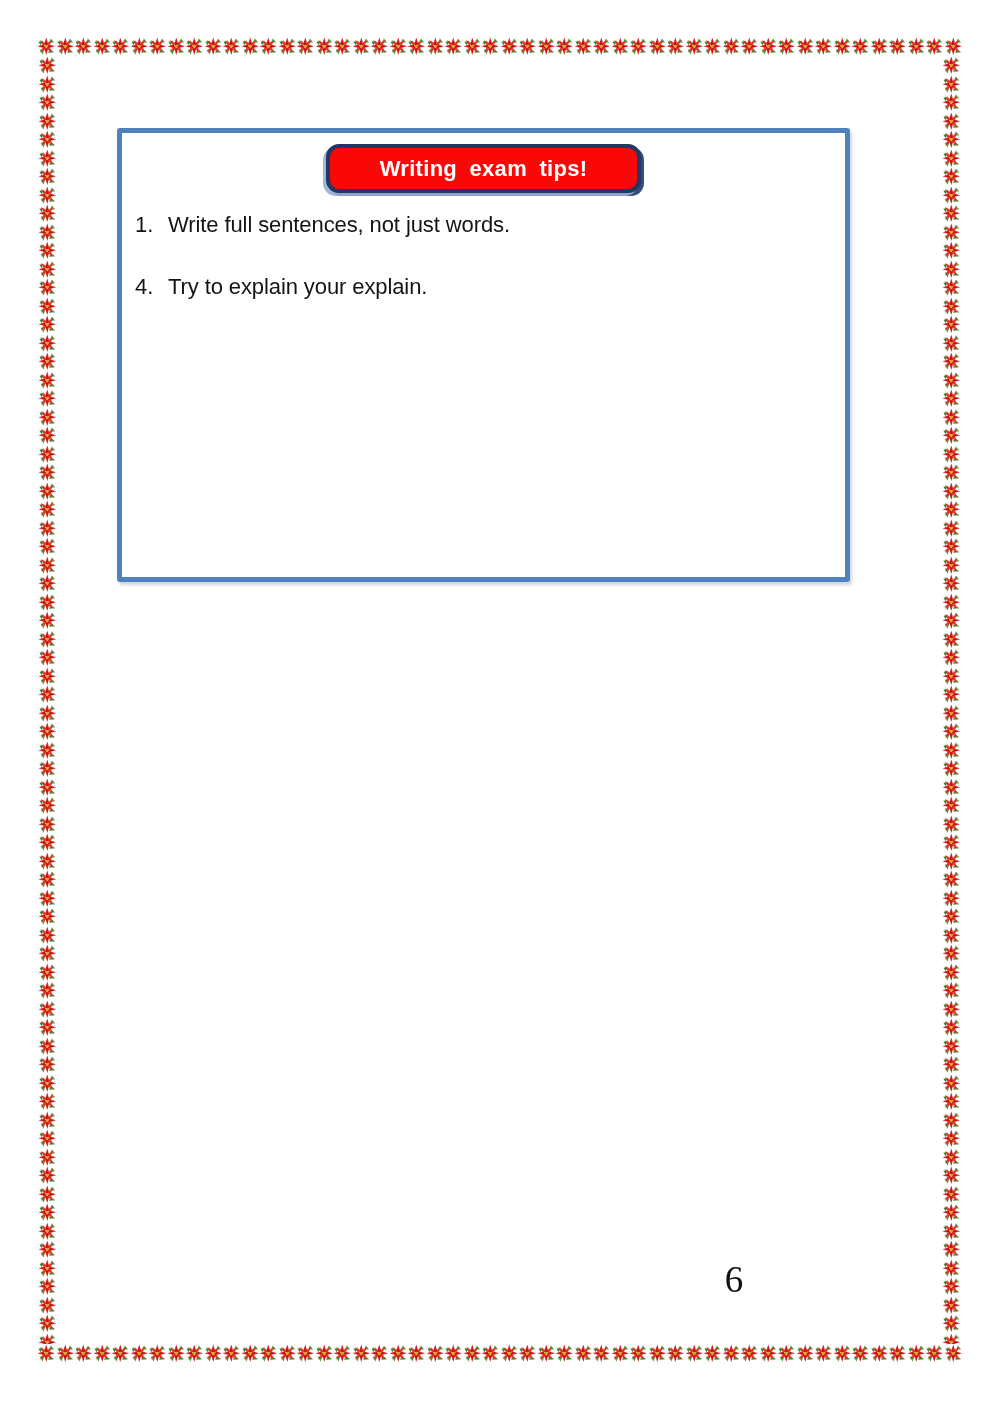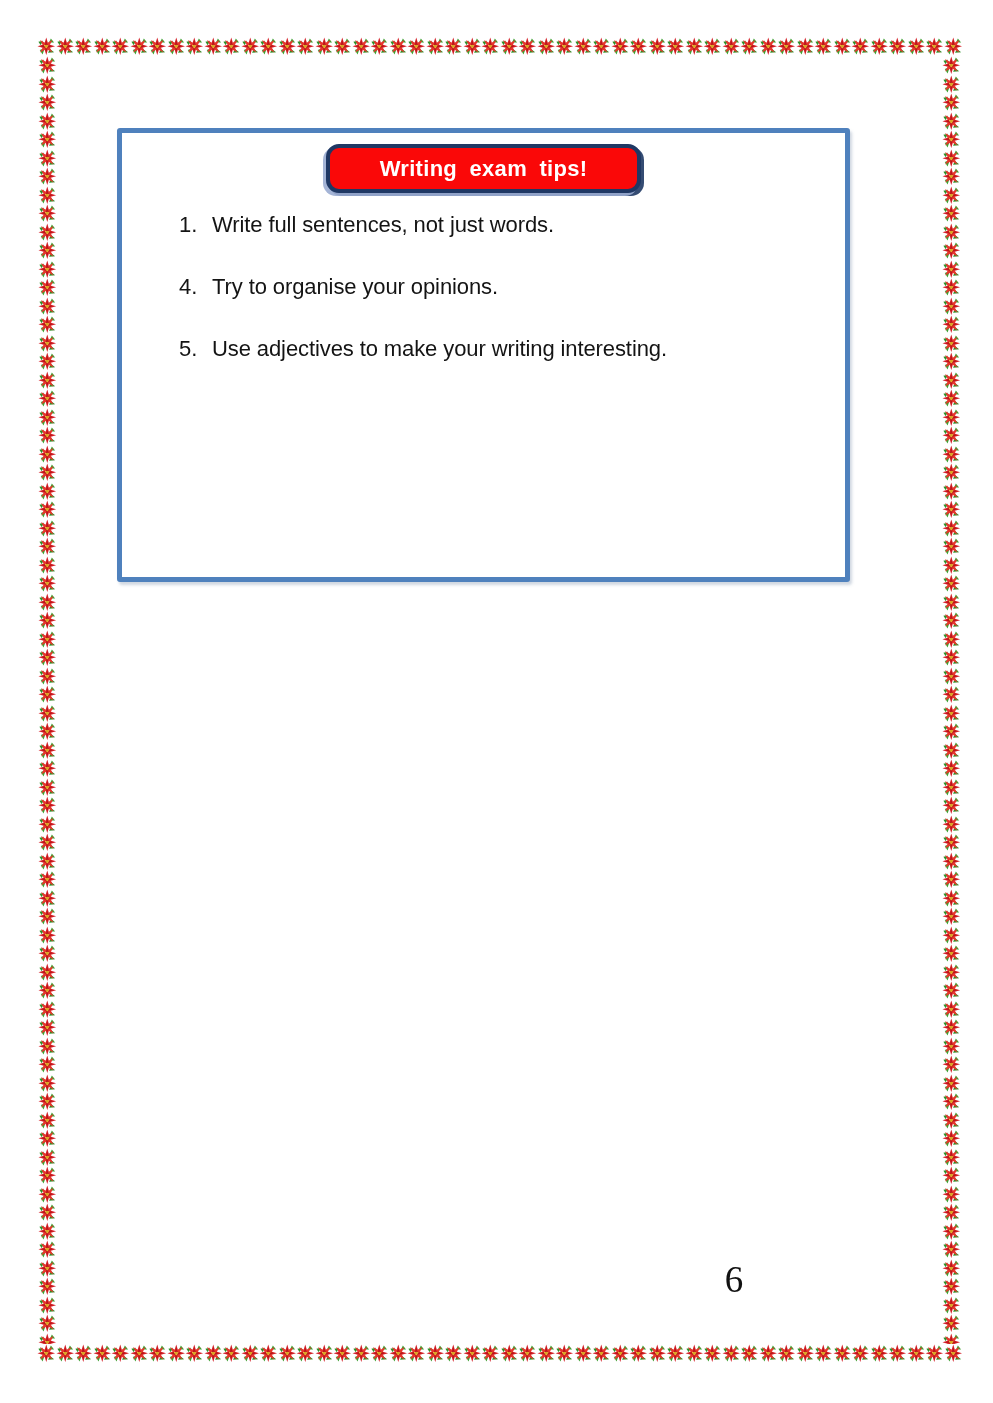--- a/index.html
+++ b/index.html
@@ -58,21 +58,20 @@
     font-size: 22px;
     font-weight: bold;
     letter-spacing: 0.3px;
     word-spacing: 6px;
     white-space: nowrap;
   }
 
   
   .tips-list {
     margin-top: 16px;
-    margin-left: 44px;
   }
   .tip {
     margin: 0 6px 31px 13px;
     padding-left: 33px;
     text-indent: -33px;
     font-size: 22px;
     line-height: 31px;
     letter-spacing: -0.1px;
     color: #141414;
   }
@@ -3235,23 +3234,20 @@
 
     <div class="title-banner">
       <span class="banner-label">Writing exam tips!</span>
     </div>
 
     <div class="tips-list">
       <div class="tip">
         <span class="tip-num">1.</span><span class="tip-text">Write full sentences, not just words.</span>
       </div>
       <div class="tip">
-        <span class="tip-num">4.</span><span class="tip-text">Try to organise your opinions.</span>
-      </div>
-      <div class="tip">
-        <span class="tip-num">5.</span><span class="tip-text">Use adjectives to make your writing interesting.</span>
+        <span class="tip-num">4.</span><span class="tip-text">Try to explain your explain.</span>
       </div>
     </div>
   </div>
 
   <div class="page-number">6</div>
 
 </div>
 
 </body></html>

